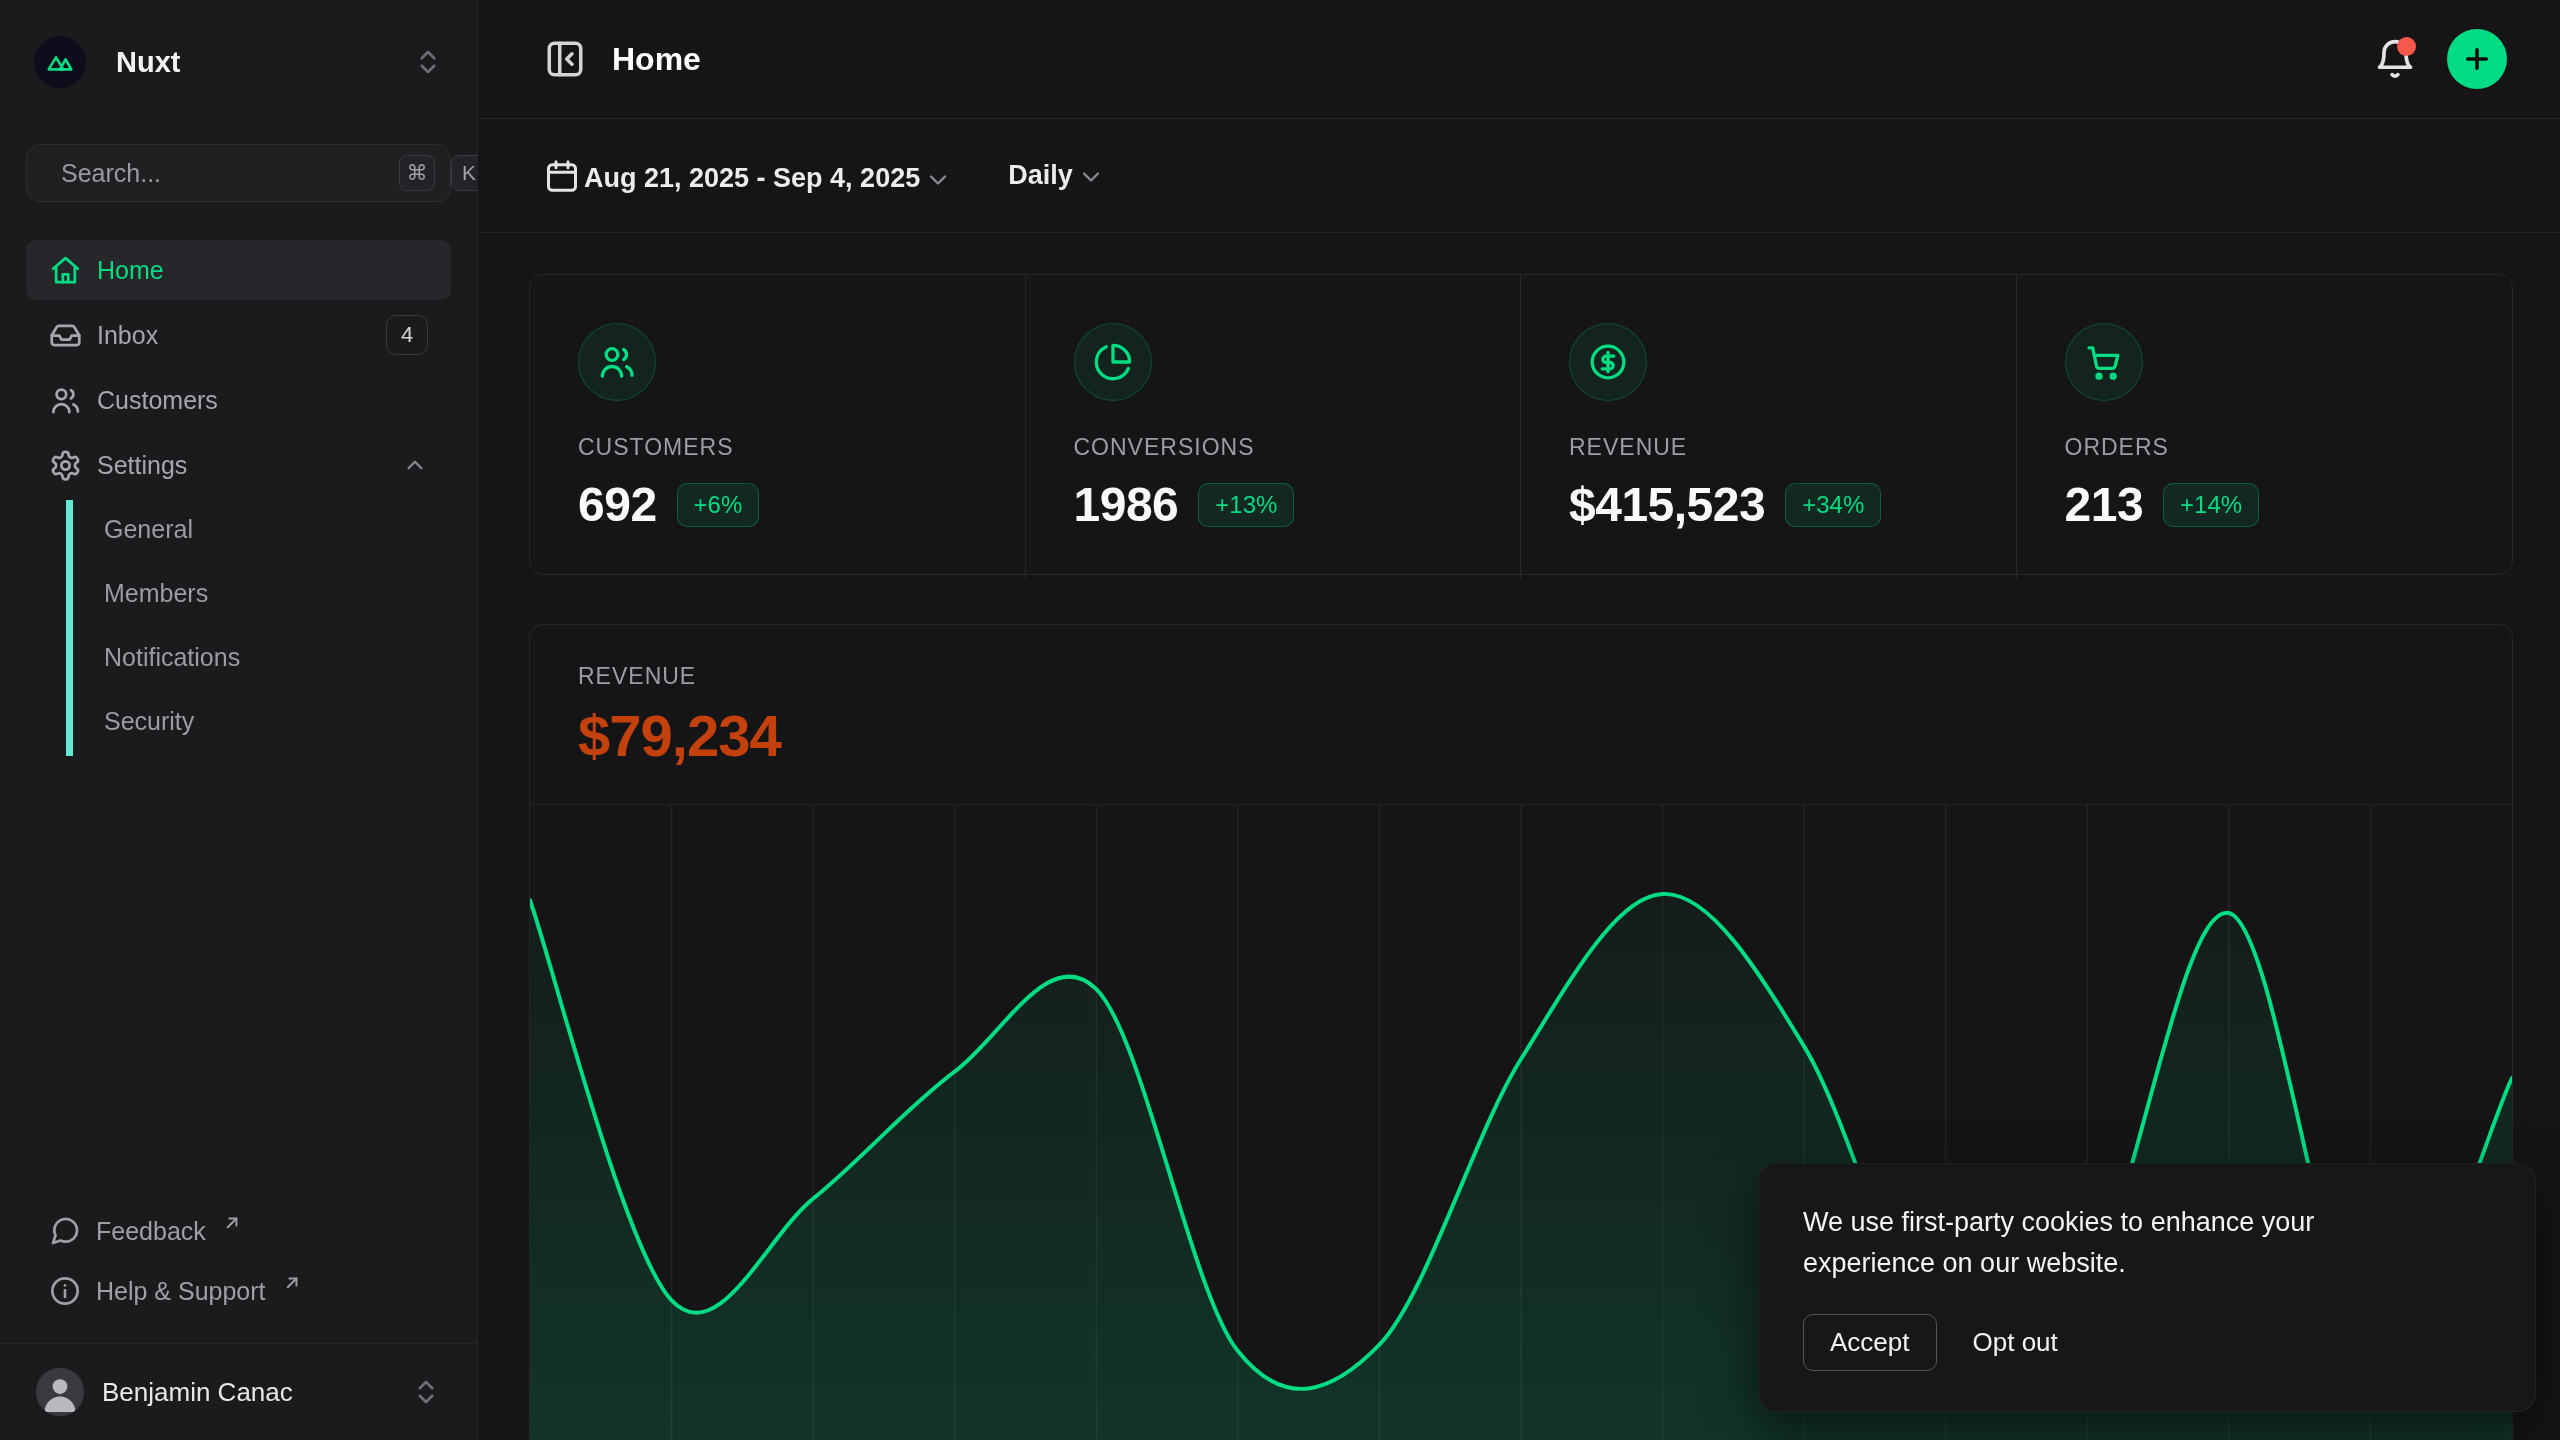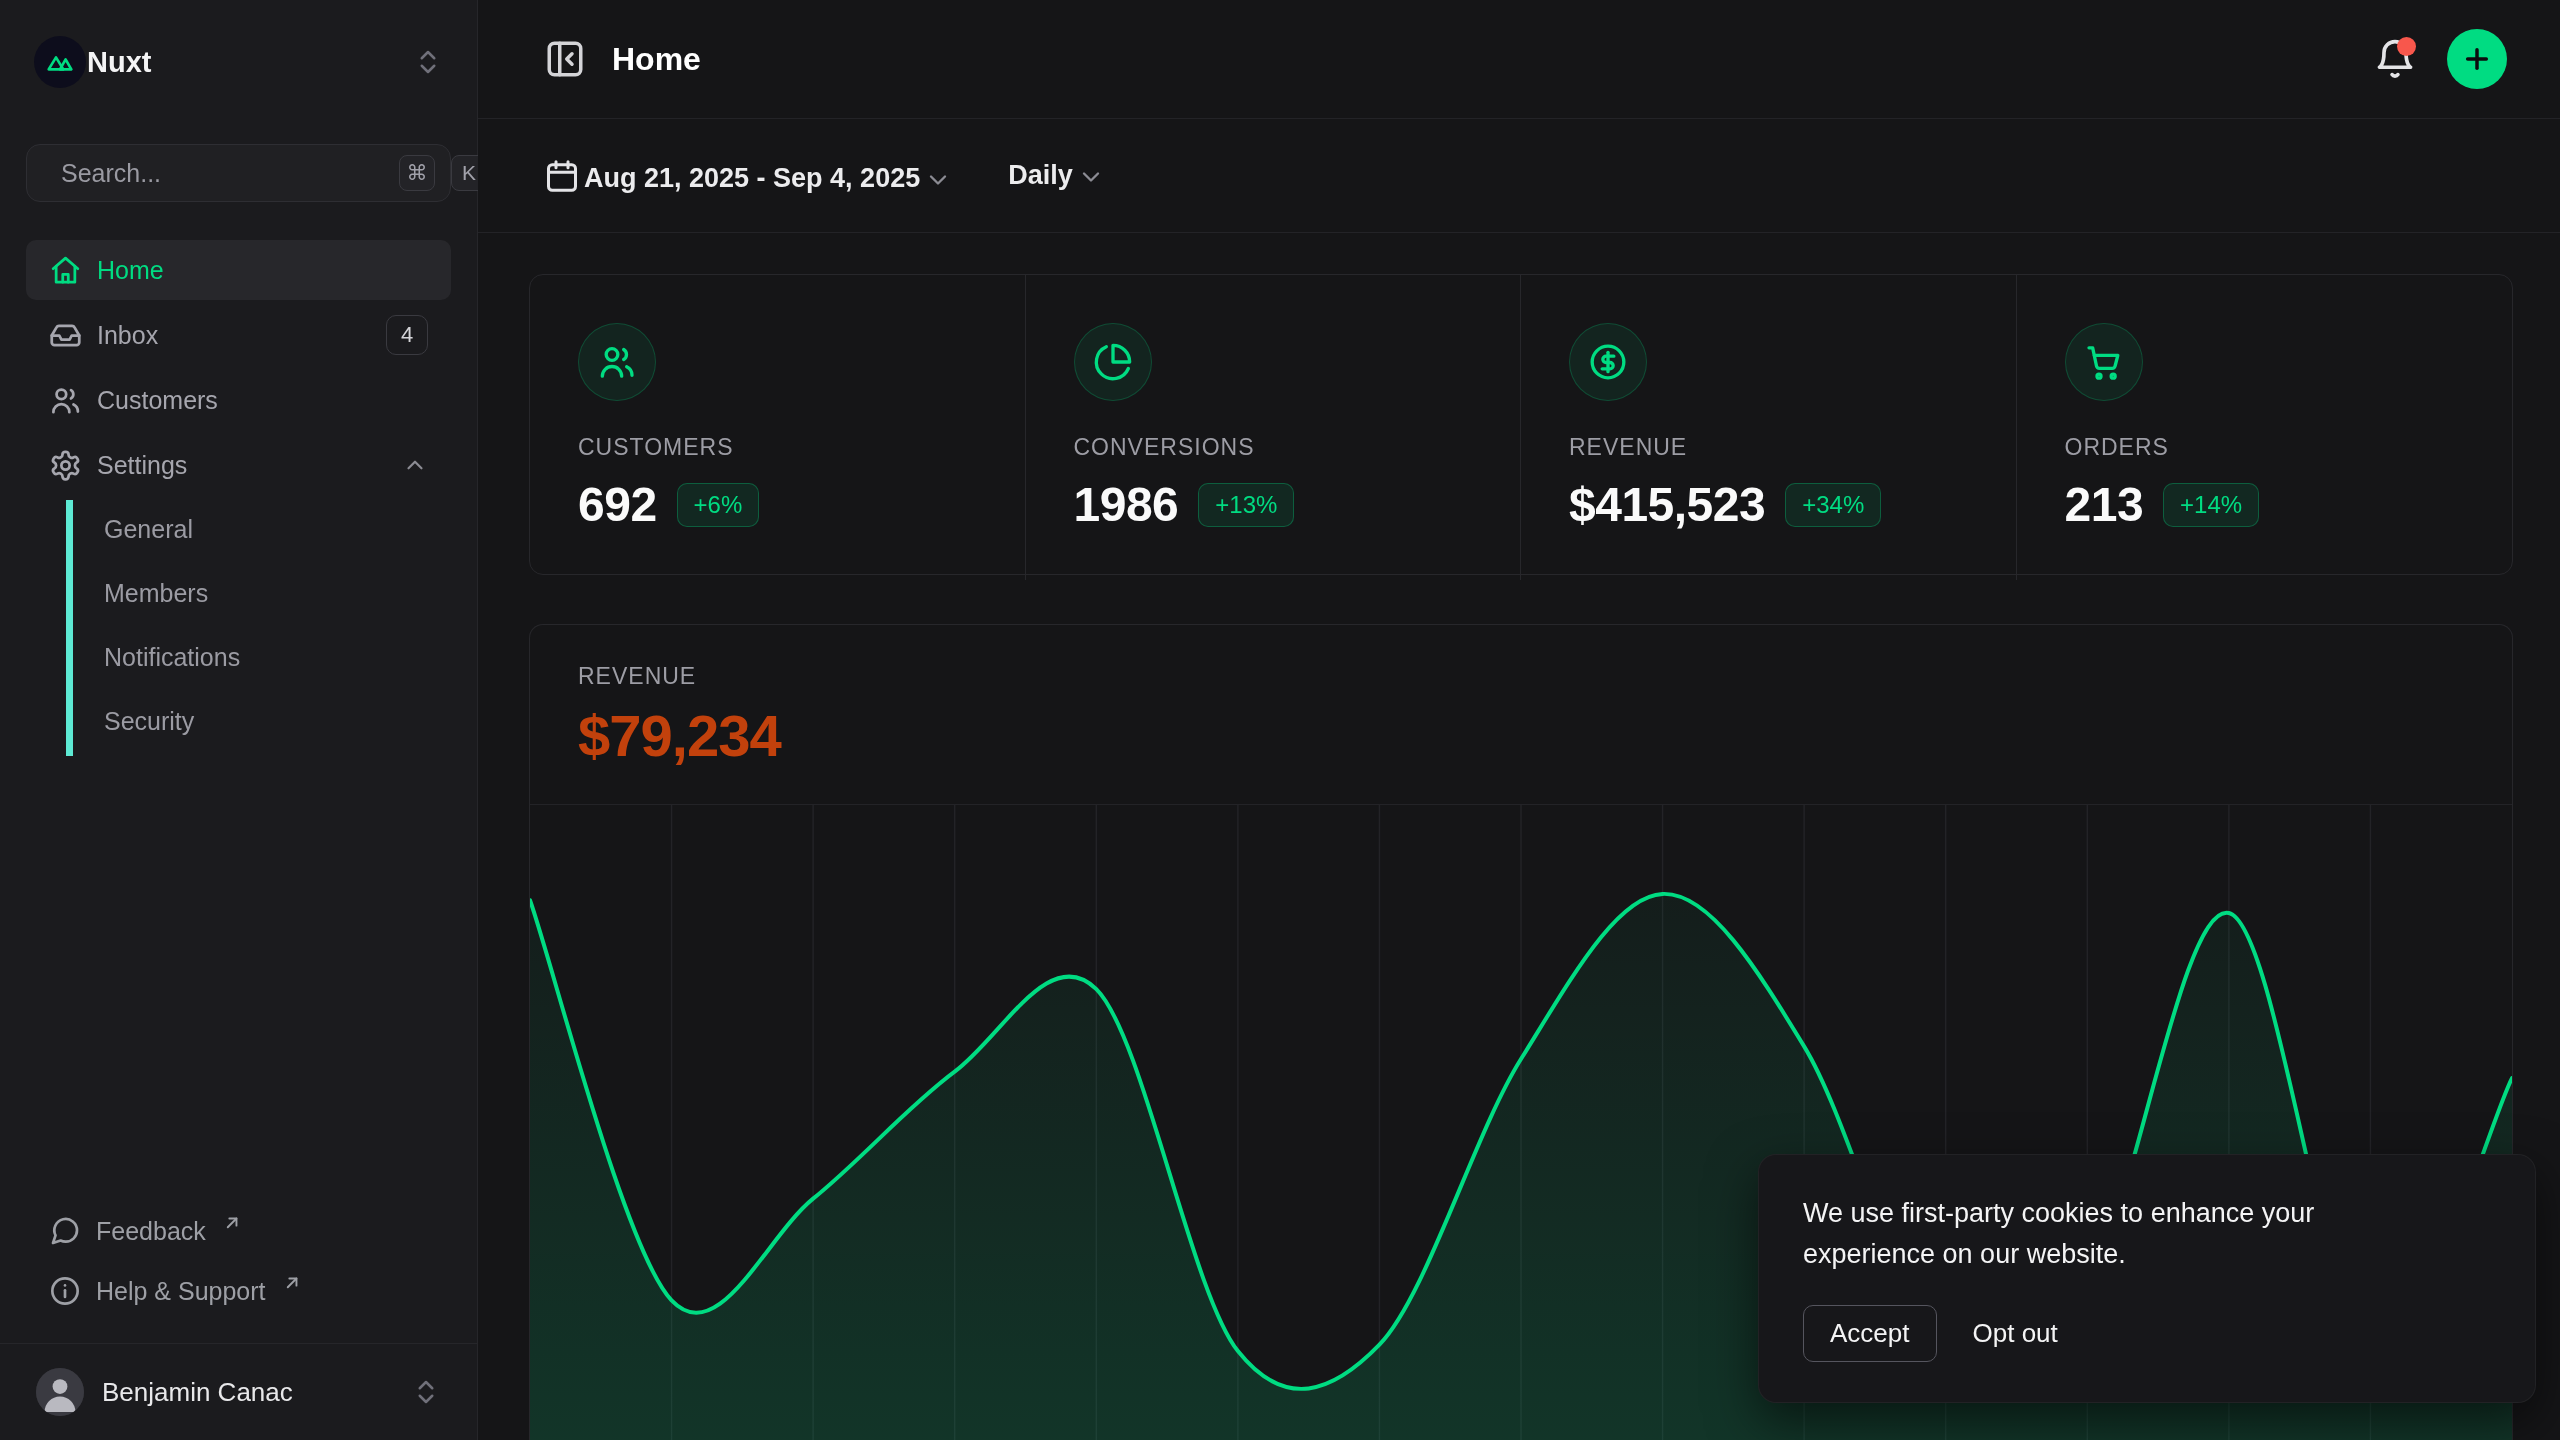--- a/index.html
+++ b/index.html
@@ -13,21 +13,21 @@
   svg { display:block; }
 
   
   .sidebar {
     width:478px; min-width:478px; height:100%;
     background:#1b1b1e;
     border-right:1px solid #26262a;
     display:flex; flex-direction:column;
     padding:0 26px;
   }
-  .brand-row { display:flex; align-items:center; margin-top:30px; height:64px; gap:1px; padding:0 8px; border-radius:10px; cursor:pointer; }
+  .brand-row { display:flex; align-items:center; margin-top:30px; height:64px; gap:30px; padding:0 8px; border-radius:10px; cursor:pointer; }
   .brand-logo { width:52px; height:52px; border-radius:50%; background:#0d0d1c; display:flex; align-items:center; justify-content:center; }
   .brand-logo svg { width:32px; height:32px; }
   .brand-name { font-size:29px; font-weight:600; color:#f4f4f5; flex:1; }
   .selector-icon { width:30px; height:30px; color:#70707a; }
 
   .search-bar {
     margin-top:50px; height:58px;
     background:#202023; border:1px solid #2e2e33; border-radius:14px;
     display:flex; align-items:center; gap:16px; padding:0 18px;
   }
@@ -136,21 +136,21 @@
     display:flex; flex-direction:column; overflow:hidden;
   }
   .revenue-head { padding:38px 48px 0 48px; height:179px; }
   .revenue-label { font-size:23px; font-weight:500; letter-spacing:1px; color:#9d9da5; }
   .revenue-value { margin-top:12px; font-size:58px; font-weight:700; color:#c2410c; letter-spacing:-1px; }
   .chart-wrap { position:relative; flex:1; border-top:1px solid #232327; }
   .chart-wrap svg { position:absolute; inset:0; width:100%; height:100%; }
 
   
   .cookie-banner {
-    position:fixed; right:24px; bottom:37px; width:778px;
+    position:fixed; right:24px; bottom:28px; width:778px;
     background:#房17171a; background:#17171a;
     border:1px solid rgba(255,255,255,0.05);
     border-radius:18px; padding:38px 44px 40px 44px;
     box-shadow:0 18px 50px rgba(0,0,0,0.55);
     z-index:50;
   }
   .cookie-text { font-size:27px; line-height:41px; color:#f4f4f5; max-width:640px; }
   .cookie-actions { margin-top:30px; display:flex; align-items:center; gap:36px; }
   .accept-btn {
     background:transparent; border:1px solid #55555e; border-radius:10px;

